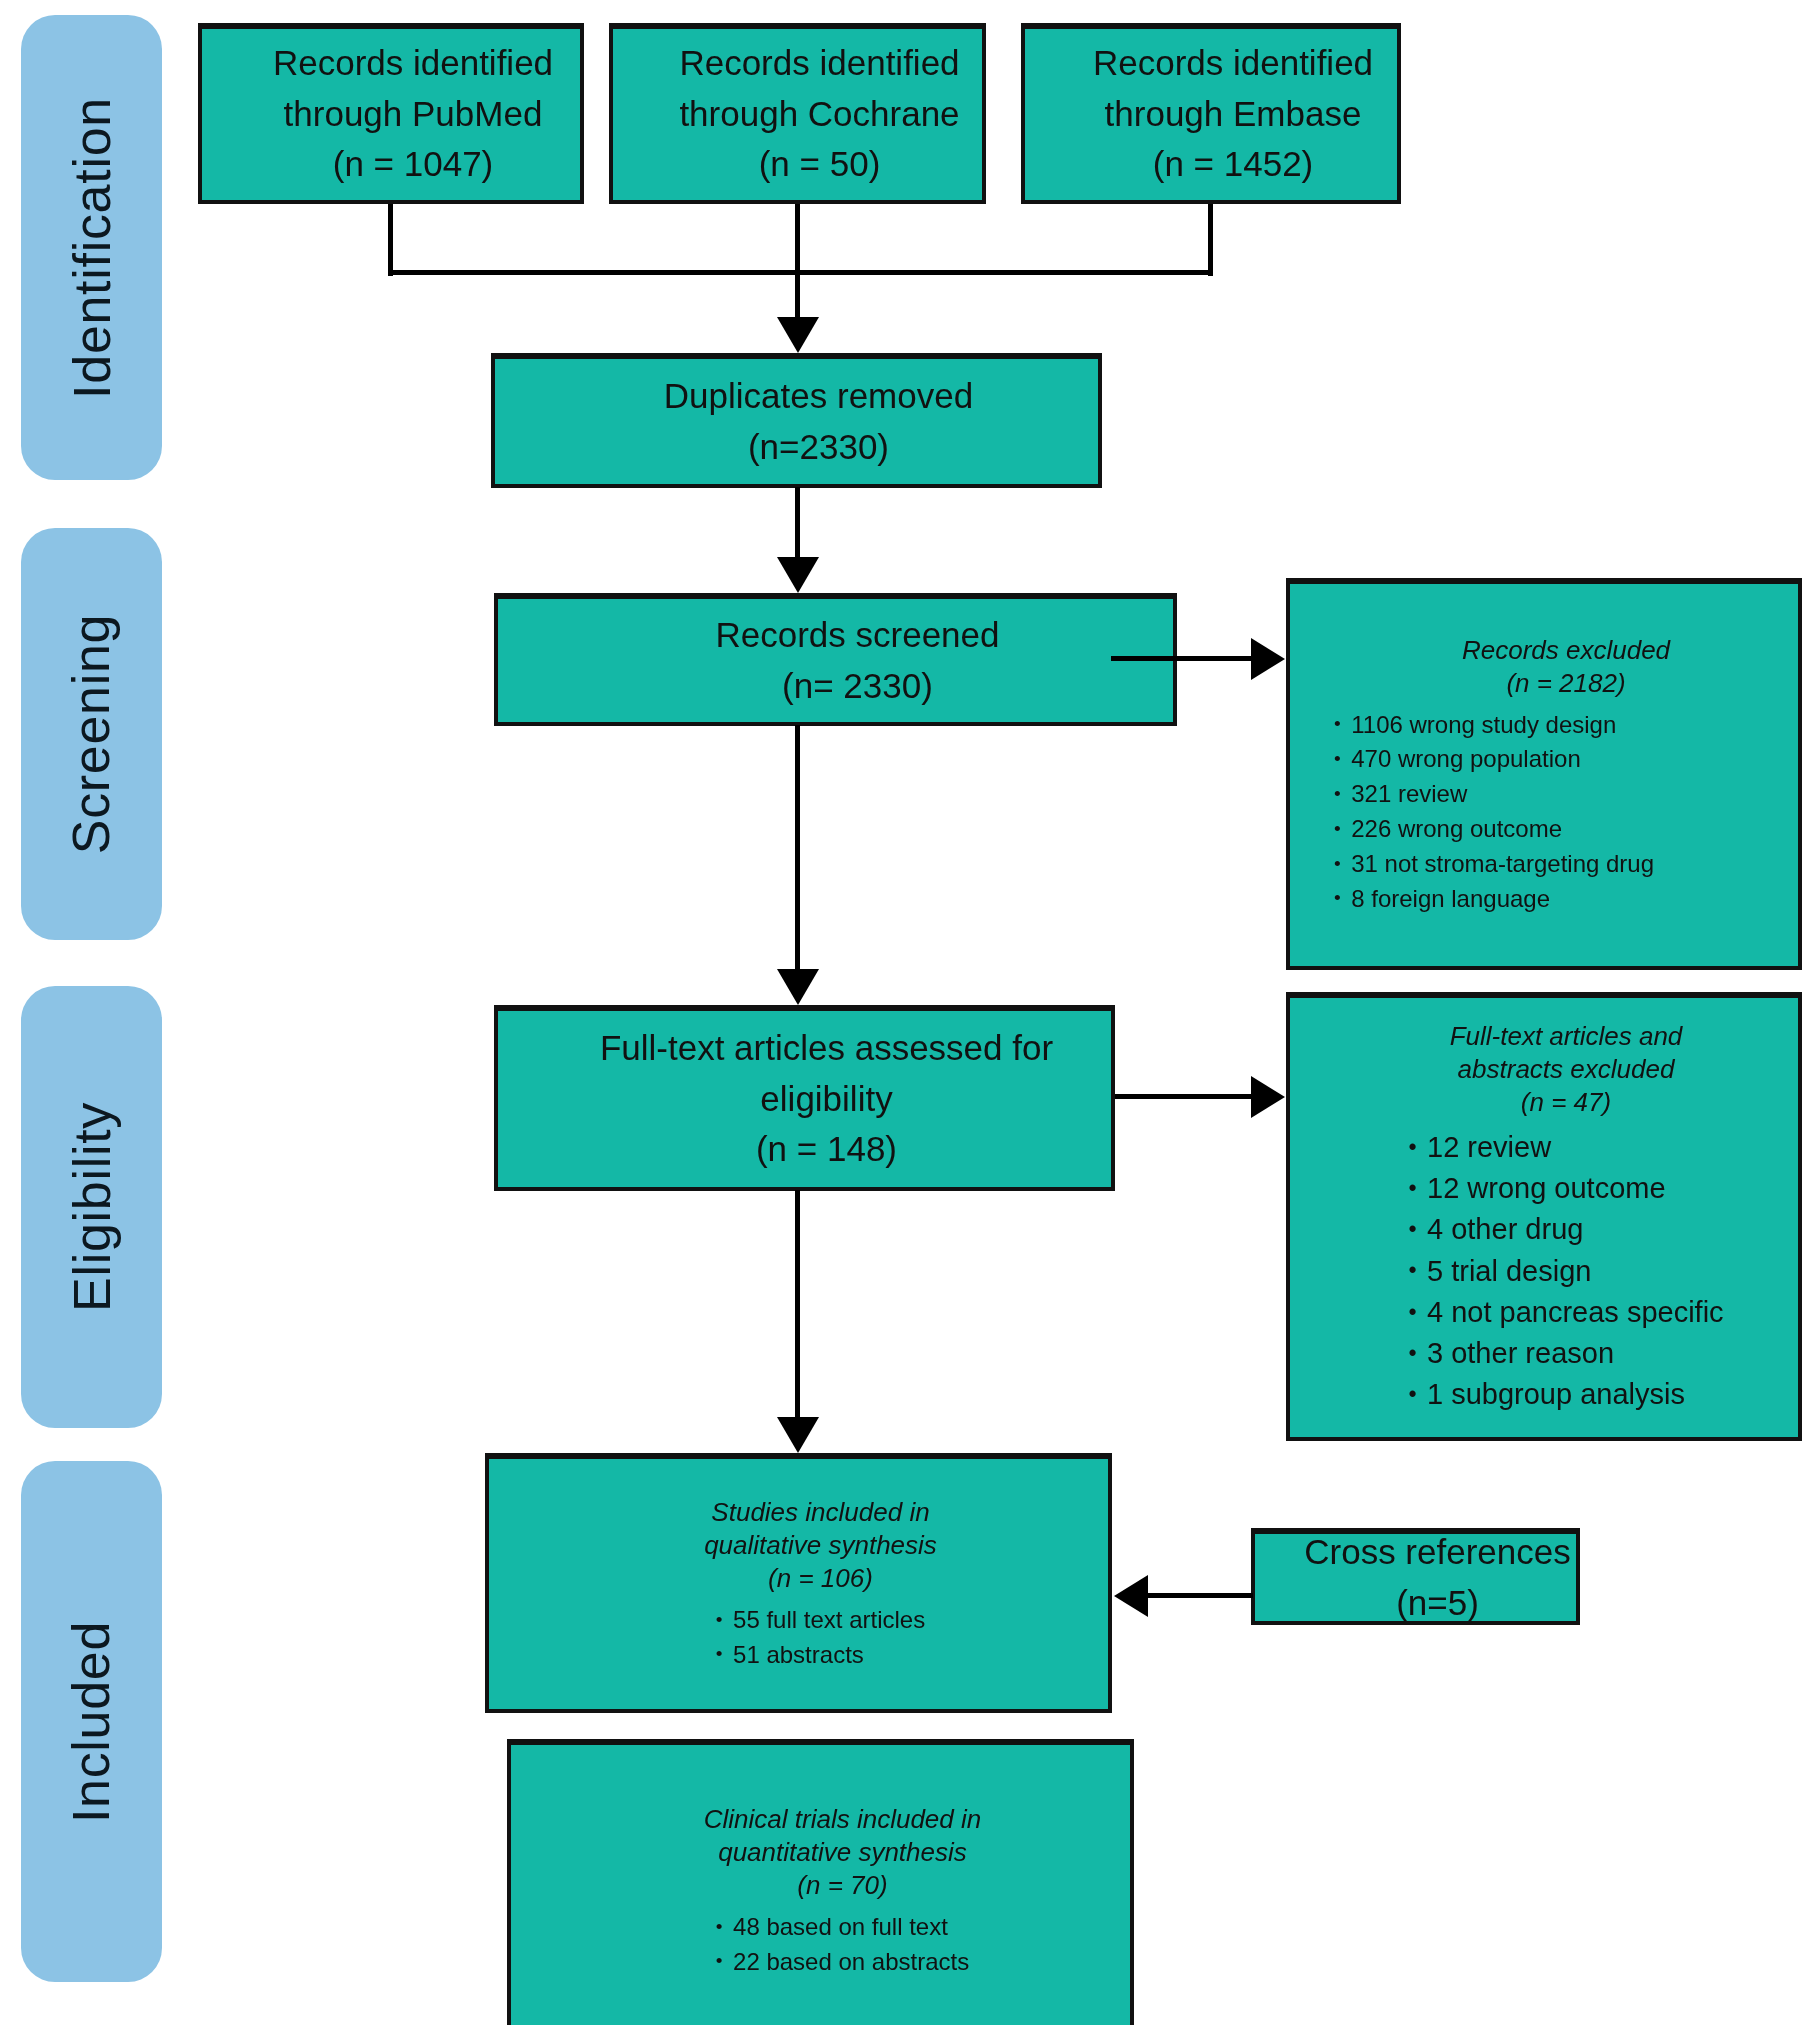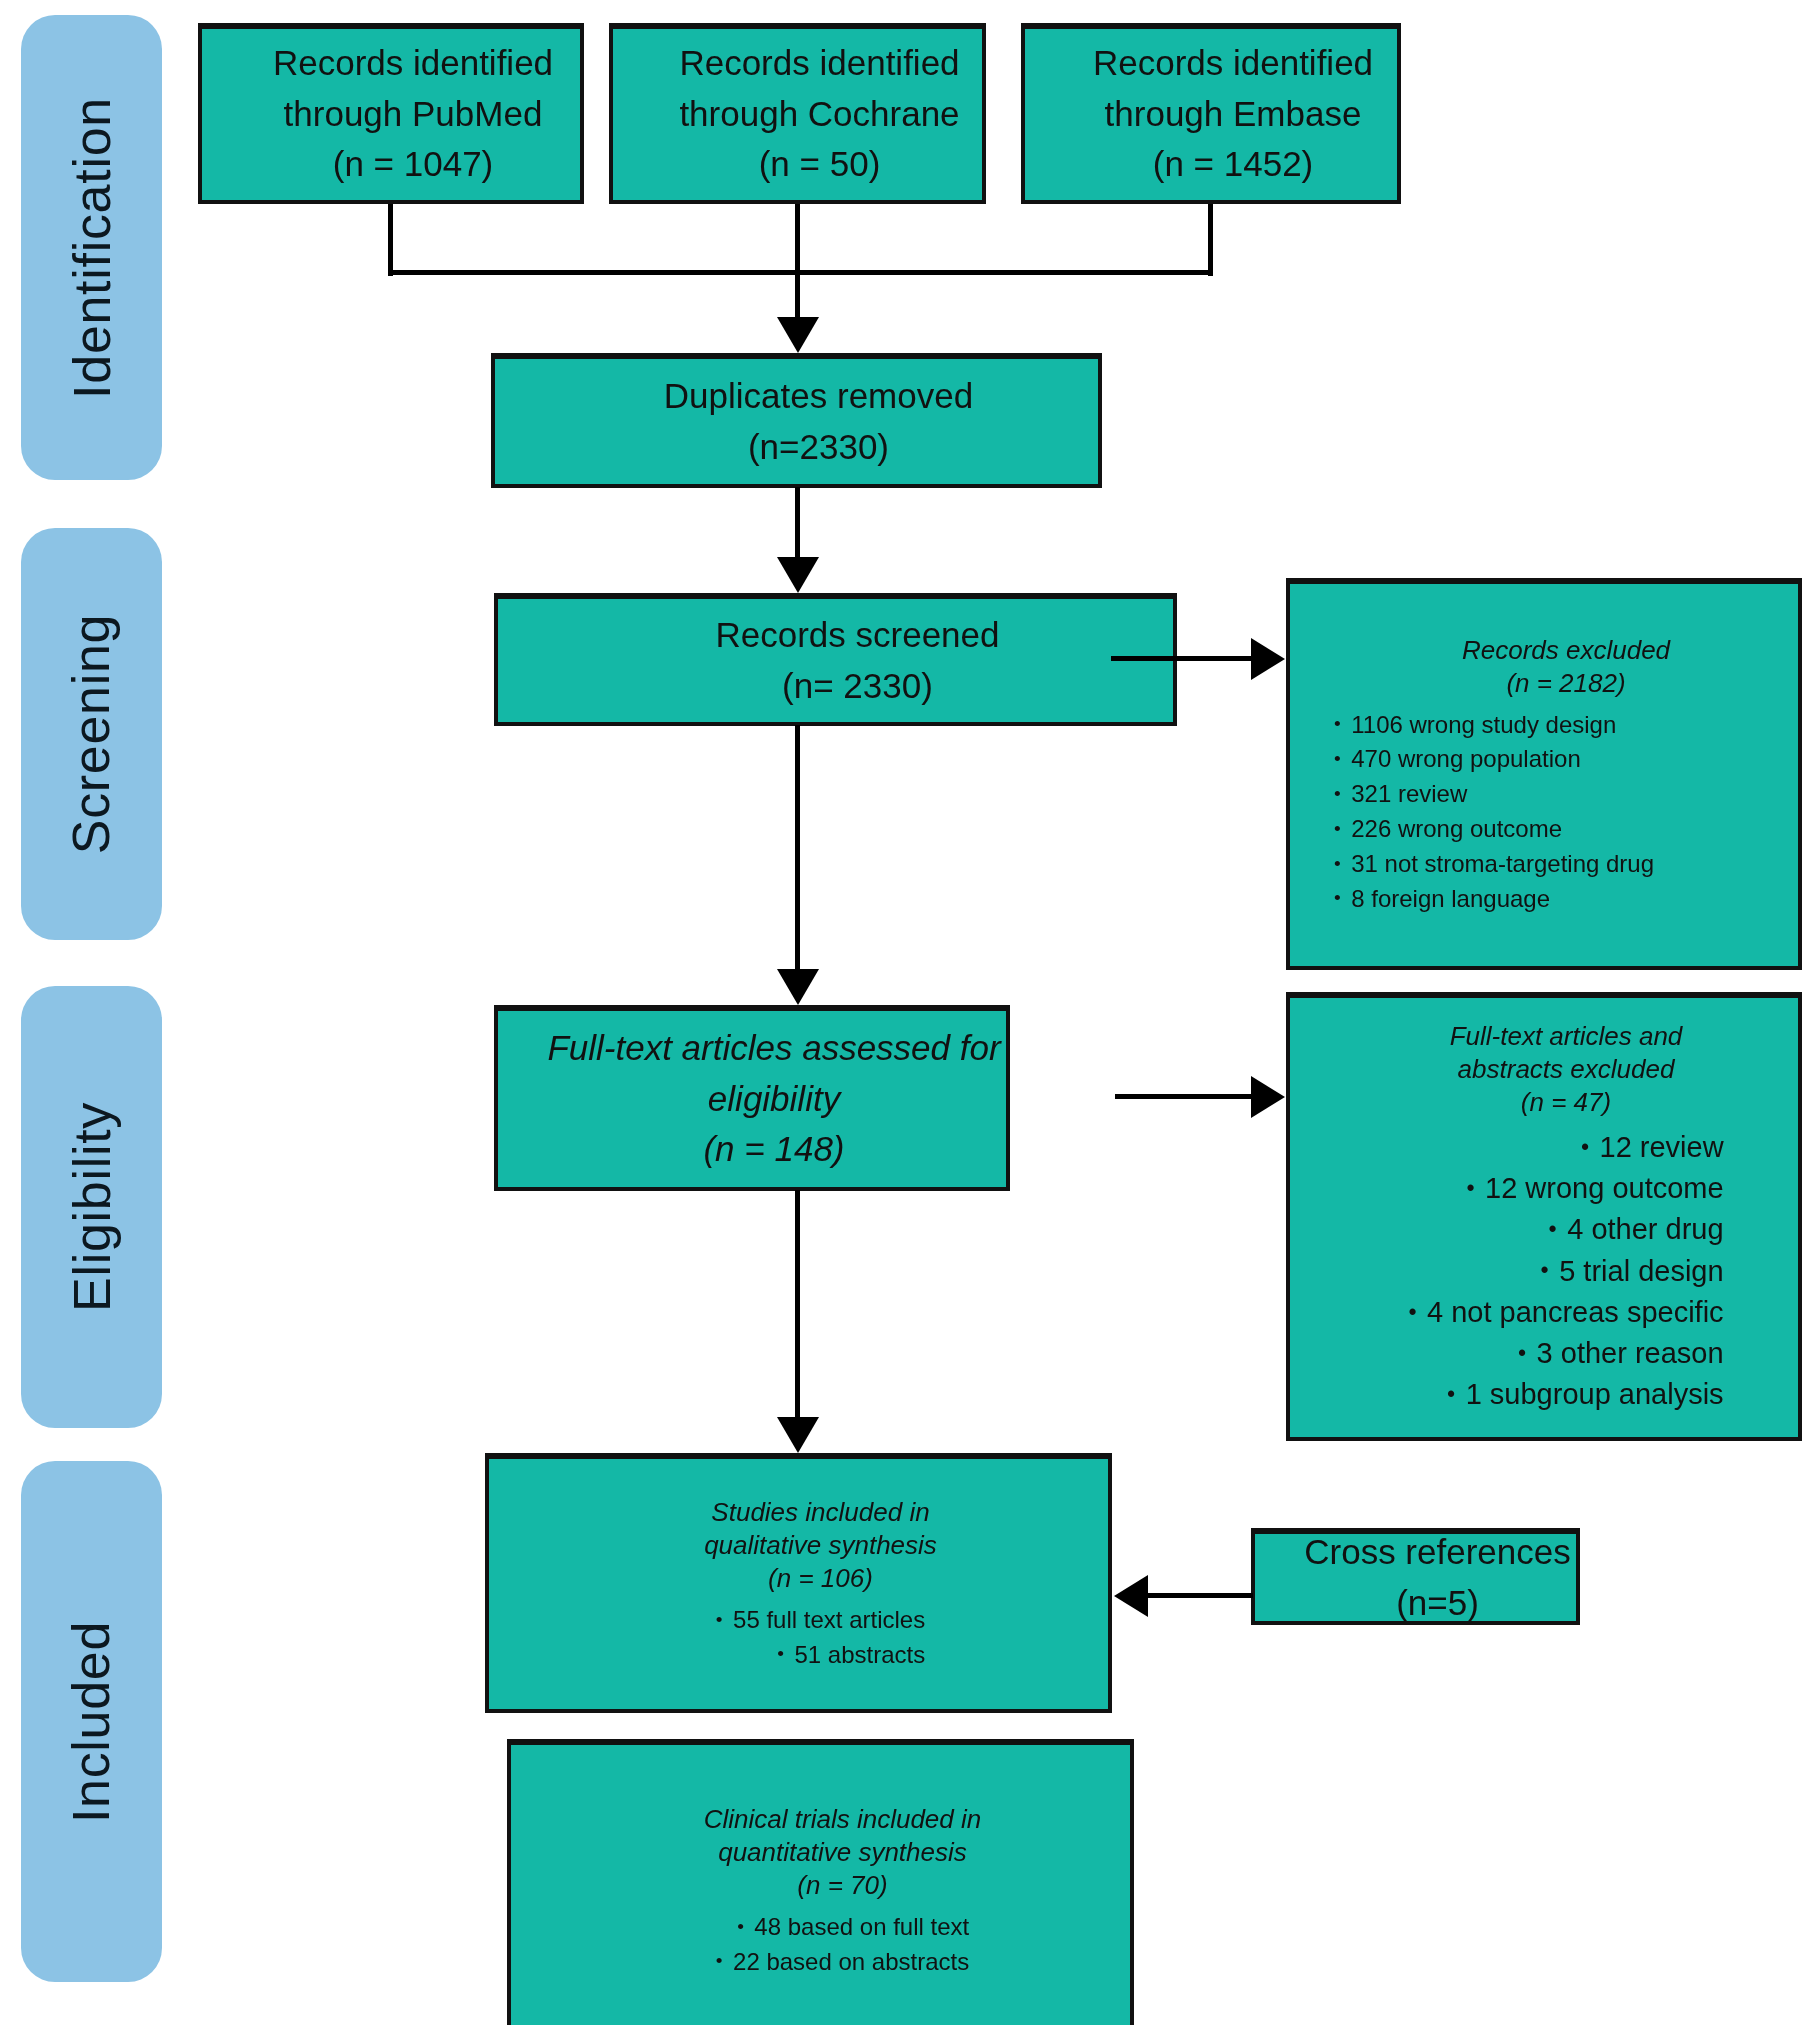--- a/index.html
+++ b/index.html
@@ -47,21 +47,21 @@
     font-size:26px;
     line-height:1.28;
     font-style:italic;
   }
   ul.items{
     list-style:none;margin:7.5px 0 0 0;padding:0;
     font-size:24px;line-height:1.45;
   }
   ul.items li{white-space:nowrap;}
   .items-left{align-self:flex-start;text-align:left;padding-left:22.5px;}
-  .items-center{text-align:right;}
+  .items-center{text-align:left;}
   .blt{font-size:0.8em;margin-right:10.5px;position:relative;top:-2.2px;}
   
   .shaft-v{position:absolute;width:5.2px;background:#000;}
   .shaft-h{position:absolute;height:5.2px;background:#000;}
   .head-down{position:absolute;width:0;height:0;
     border-left:21px solid transparent;border-right:21px solid transparent;
     border-top:36px solid #000;}
   .head-right{position:absolute;width:0;height:0;
     border-top:21px solid transparent;border-bottom:21px solid transparent;
     border-left:34px solid #000;}
@@ -74,21 +74,21 @@
   #st-screening{left:21px;top:528px;width:141px;height:412px;}
   #st-eligibility{left:21px;top:986px;width:141px;height:442px;}
   #st-included{left:21px;top:1461px;width:141px;height:521px;}
 
   
   #b-pubmed{left:198px;top:22.5px;width:386px;height:181px;}
   #b-cochrane{left:609px;top:22.5px;width:377px;height:181px;}
   #b-embase{left:1021px;top:22.5px;width:380px;height:181px;}
   #b-duplicates{left:491px;top:353px;width:611px;height:135px;}
   #b-screened{left:494px;top:593px;width:683px;height:133px;}
-  #b-fulltext{left:494px;top:1005px;width:516px;height:186px;font-style:italic;}
+  #b-fulltext{left:494px;top:1005px;width:621px;height:186px;}
   #b-qualitative{left:485px;top:1453px;width:627px;height:260px;}
   #b-quantitative{left:507px;top:1739px;width:627px;height:302px;}
   #b-records-excluded{left:1286px;top:578px;width:516px;height:392px;justify-content:center;}
   #b-fulltext-excluded{left:1286px;top:992px;width:516px;height:449px;}
   #b-fulltext-excluded ul.items{font-size:29px;line-height:1.42;}
   #b-crossref{left:1251px;top:1528px;width:329px;height:97px;}
 
   
   #stub-left{left:388px;top:204px;height:72px;}
   #stub-right{left:1208px;top:204px;height:72px;}

